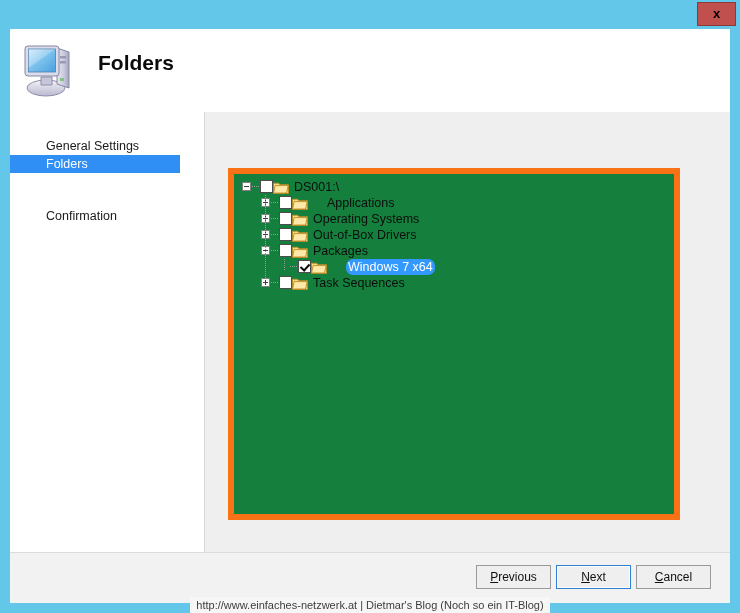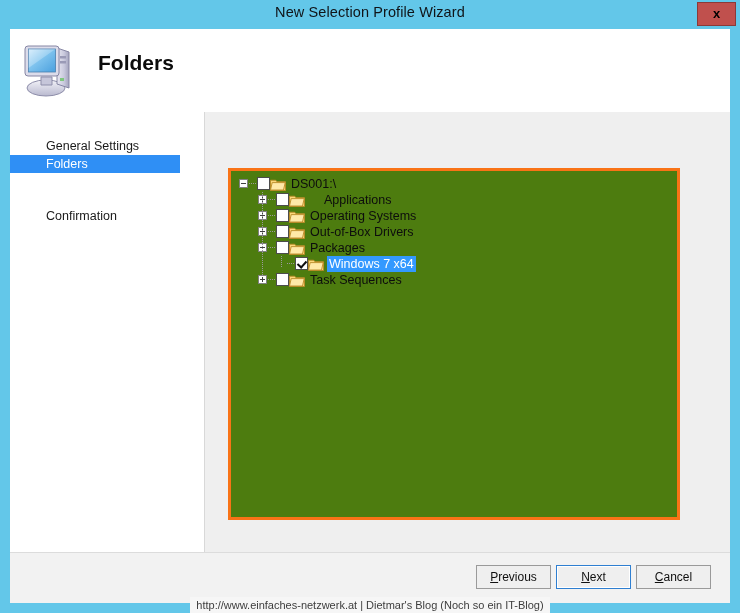--- a/index.html
+++ b/index.html
@@ -130,22 +130,22 @@
     color: #1a1a1a;
     white-space: nowrap;
   }
 
   
   #tree-box {
     position: absolute;
     left: 22px; top: 56px;
     width: 452px;
     height: 352px;
-    background: #4d7c0f;
-    border: 3px solid #f97316;
+    background: #15803d;
+    border: 6px solid #f97316;
     box-sizing: border-box;
     overflow: hidden;
   }
   .tree-row {
     position: absolute;
     left: 0;
     height: 16px;
     white-space: nowrap;
     font-size: 12.5px;
     line-height: 16px;
@@ -269,21 +269,20 @@
     text-align: center;
     white-space: nowrap;
   }
 </style>
 </head>
 <body>
 
 <div id="wizard-window">
 
   <div id="title-bar">
-    <div id="title-text">New Selection Profile Wizard</div>
     <div id="close-button">x</div>
   </div>
 
   <div id="header-panel">
     <div id="header-icon">
       <svg width="66" height="62" viewBox="0 0 66 62" xmlns="http://www.w3.org/2000/svg">
         <defs>
           <linearGradient id="screenGrad" x1="0" y1="0" x2="1" y2="1">
             <stop offset="0%" stop-color="#cfe9fb"></stop>
             <stop offset="45%" stop-color="#7fc3ee"></stop>
@@ -375,21 +374,21 @@
               </svg></div>
             <div class="tree-label" style="left: 77px;">Packages</div>
           </div>
           <div class="tree-row" style="top: 85px; width: 100%;">
             <div class="dotline-h" style="left: 56px;"></div>
             <div class="checkbox checked" style="left: 64px;"></div>
             <div class="folder-icon" style="left: 77px;"><svg width="16" height="13" viewBox="0 0 16 13" xmlns="http://www.w3.org/2000/svg">
                 <path d="M0.5 2.2 h5.2 l1.3 1.5 h8.5 v8.8 h-15 z" fill="#fcd77a" stroke="#b98a26" stroke-width="0.9"></path>
                 <path d="M2.2 4.6 h13 l-1.7 7.4 h-13 z" fill="#ffe9a8" stroke="#b98a26" stroke-width="0.9"></path>
               </svg></div>
-            <div class="tree-label selected" style="left: 96px;">Windows 7 x64</div>
+            <div class="tree-label selected" style="left: 112px; border-radius: 7px;">Windows 7 x64</div>
           </div>
           <div class="tree-row" style="top: 101px; width: 100%;">
             <div class="toggle-box plus" style="left: 27px;"></div>
             <div class="dotline-h" style="left: 37px;"></div>
             <div class="checkbox" style="left: 45px;"></div>
             <div class="folder-icon" style="left: 58px;"><svg width="16" height="13" viewBox="0 0 16 13" xmlns="http://www.w3.org/2000/svg">
                 <path d="M0.5 2.2 h5.2 l1.3 1.5 h8.5 v8.8 h-15 z" fill="#fcd77a" stroke="#b98a26" stroke-width="0.9"></path>
                 <path d="M2.2 4.6 h13 l-1.7 7.4 h-13 z" fill="#ffe9a8" stroke="#b98a26" stroke-width="0.9"></path>
               </svg></div>
             <div class="tree-label" style="left: 77px;">Task Sequences</div>

